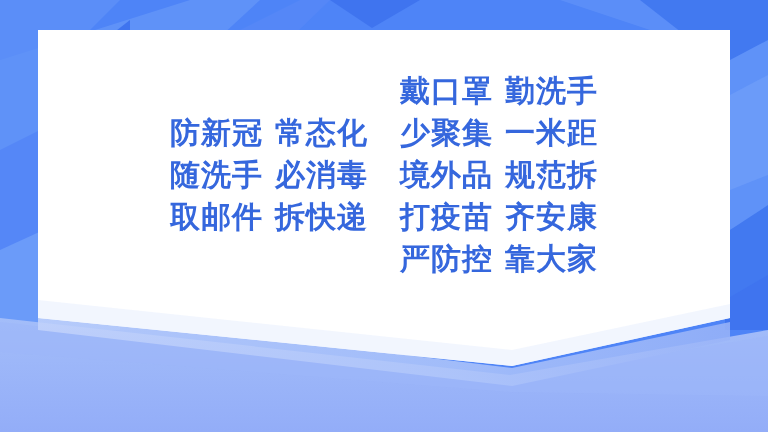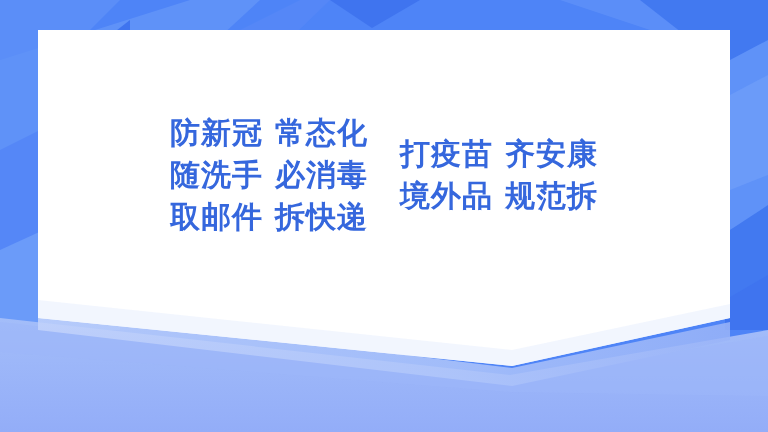--- a/index.html
+++ b/index.html
@@ -126,22 +126,31 @@
       <div class="slogan-line">
         <span>随洗手</span><span class="sep"></span><span>必消毒</span>
       </div>
       <div class="slogan-line">
         <span>取邮件</span><span class="sep"></span><span>拆快递</span>
       </div>
     </div>
 
     <div class="slogan-column">
       <div class="slogan-line">
+        <span>戴口罩</span><span class="sep"></span><span>勤洗手</span>
+      </div>
+      <div class="slogan-line">
+        <span>少聚集</span><span class="sep"></span><span>一米距</span>
+      </div>
+      <div class="slogan-line">
+        <span>境外品</span><span class="sep"></span><span>规范拆</span>
+      </div>
+      <div class="slogan-line">
         <span>打疫苗</span><span class="sep"></span><span>齐安康</span>
       </div>
       <div class="slogan-line">
-        <span>境外品</span><span class="sep"></span><span>规范拆</span>
+        <span>严防控</span><span class="sep"></span><span>靠大家</span>
       </div>
     </div>
 
   </div>
 
 </div>
 
 </body></html>

